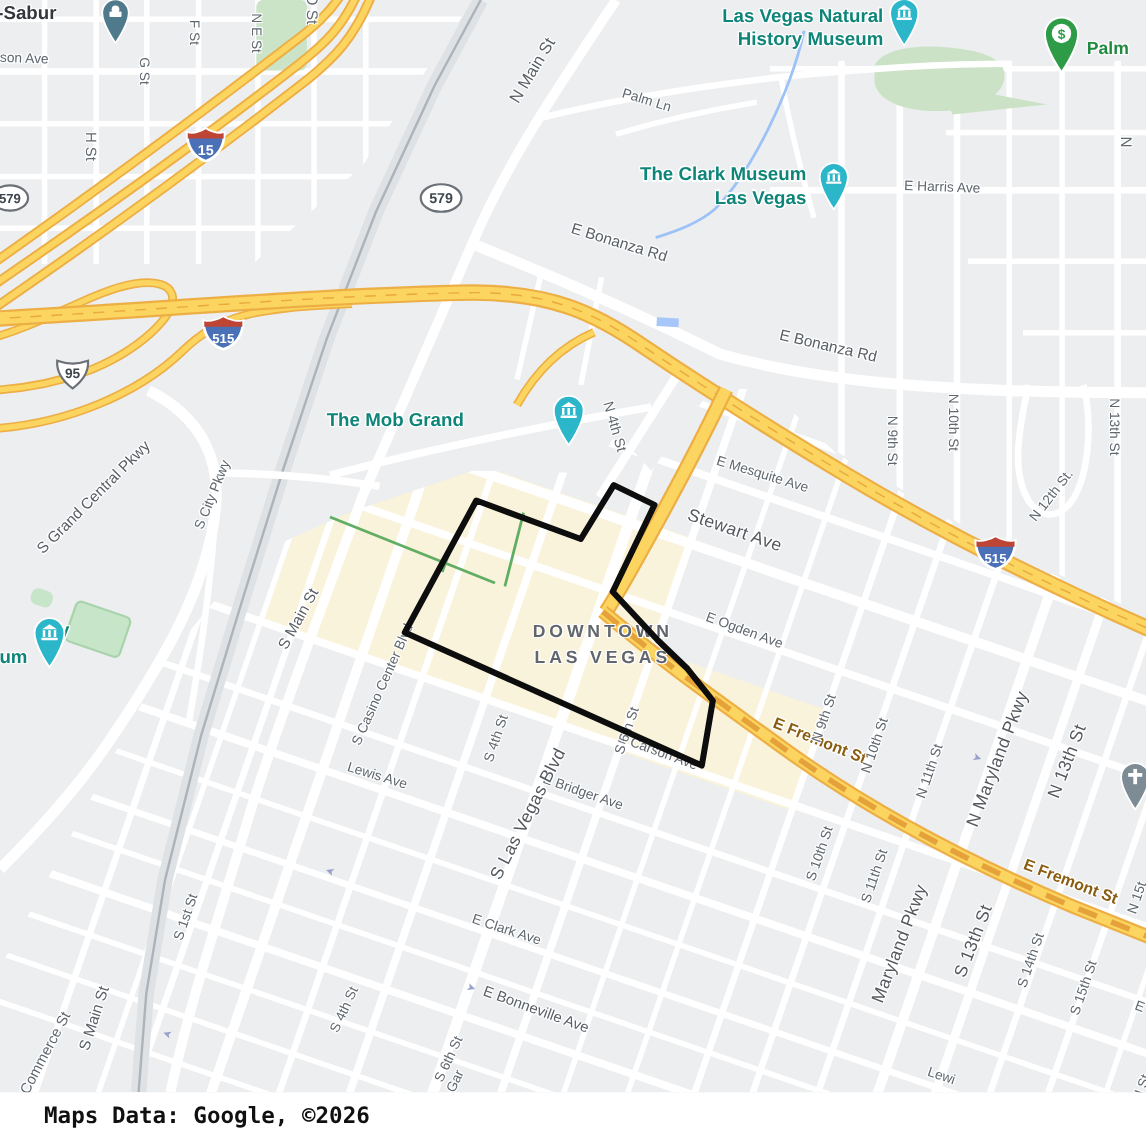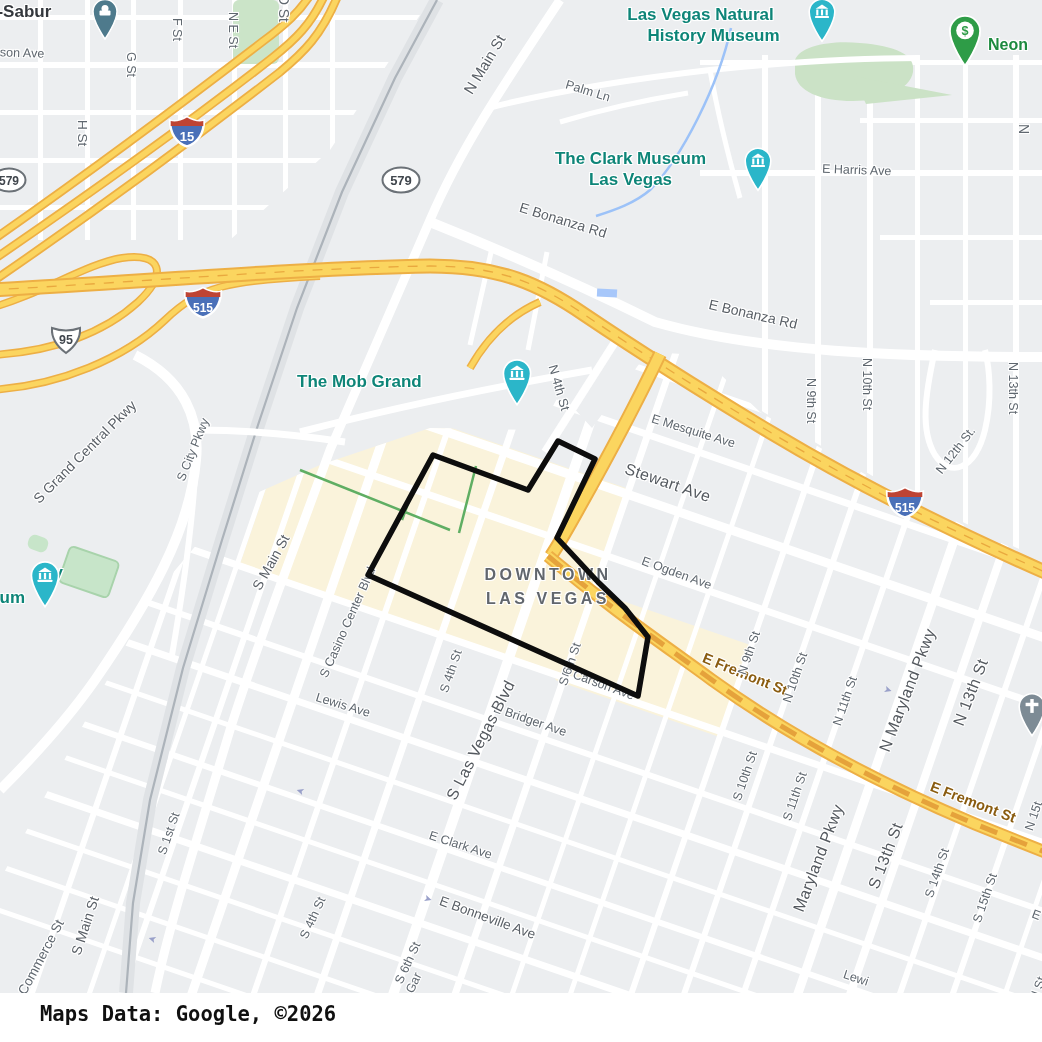--- a/index.html
+++ b/index.html
@@ -24,21 +24,21 @@
   .poi-green{color:#1D8A3F;font-size:16px;}
   .fremont{color:#8A5C10;font-weight:600;font-size:14.5px;}
   .downtown{position:absolute;width:200px;text-align:center;color:#61666D;font-weight:600;
             font-size:16px;letter-spacing:3.5px;white-space:nowrap;
             text-shadow:-1px -1px 0 #fff,1px -1px 0 #fff,-1px 1px 0 #fff,1px 1px 0 #fff;}
   .pin{position:absolute;}
   .shield{position:absolute;}
   .arrow{position:absolute;font-size:10px;color:#99A0C9;}
   #attrib{position:absolute;left:40px;top:1002px;font-family:"DejaVu Sans Mono","Liberation Mono",monospace;
           font-weight:bold;font-size:20.5px;color:#101010;}
-  .ctr{text-align:center;}
+  .ctr{text-align:right;}
 </style>
 </head>
 <body>
 
 <div id="stage">
 <div id="map">
 
   <div class="clip" style="clip-path:polygon(0px 993px,0px 880px,150px 600px,230px 505px,320px 465px,430px 428px,540px 430px,560px 393px,592px 428px,648px 352px,700px 355px,760px 412px,900px 495px,1042px 562px,1042px 993px);">
     <div class="rot">
       <div class="cream" style="left:505px;top:225px;width:345px;height:200px;"></div>
@@ -262,27 +262,27 @@
   <div class="lbl" style="left:818px;top:378px;transform:rotate(90deg);transform-origin:0 0;">N 9th St</div>
   <div class="lbl" style="left:874px;top:358px;transform:rotate(90deg);transform-origin:0 0;">N 10th St</div>
   <div class="lbl" style="left:933px;top:468px;transform:rotate(-52deg);transform-origin:0 0;">N 12th St.</div>
   <div class="lbl" style="left:1020px;top:362px;transform:rotate(90deg);transform-origin:0 0;">N 13th St</div>
 
   <div class="downtown" style="left:448px;top:566px;">DOWNTOWN</div>
   <div class="downtown" style="left:448px;top:590px;">LAS VEGAS</div>
 
   <div class="poi poi-dark" style="left:-12px;top:2px;">s-Sabur</div>
   <div class="poi ctr" style="left:598px;top:5px;width:205px;">Las Vegas Natural</div>
-  <div class="poi ctr" style="left:611px;top:26px;width:205px;">History Museum</div>
+  <div class="poi ctr" style="left:598px;top:26px;width:205px;">History Museum</div>
   <div class="poi ctr" style="left:528px;top:149px;width:205px;">The Clark Museum</div>
   <div class="poi ctr" style="left:528px;top:170px;width:205px;">Las Vegas</div>
   <div class="poi" style="left:297px;top:372px;">The Mob Grand</div>
   <div class="poi" style="left:-37px;top:563px;width:100px;text-align:right;">ery</div>
   <div class="poi" style="left:-75px;top:588px;width:100px;text-align:right;">um</div>
-  <div class="poi poi-green" style="left:988px;top:36px;">Neon</div>
+  <div class="poi poi-green" style="left:988px;top:36px;">Palm</div>
 
   <svg class="pin" style="left:90px;top:-2px;" width="30" height="42" viewBox="0 0 30 42">
     <path d="M15,41 C15,41 3,24 3,13.5 A12,12 0 1 1 27,13.5 C27,24 15,41 15,41 Z" fill="#4E7A8C" stroke="#fff" stroke-width="1.5"></path>
     <circle cx="15" cy="10.5" r="3.5" fill="#fff"></circle>
         <rect x="9.5" y="12.5" width="11" height="5" rx="1" fill="#fff"></rect>
   </svg>
   <svg class="pin" style="left:806px;top:-3px;" width="32" height="46" viewBox="0 0 30 42">
     <path d="M15,41 C15,41 3,24 3,13.5 A12,12 0 1 1 27,13.5 C27,24 15,41 15,41 Z" fill="#2BB6C9" stroke="#fff" stroke-width="1.5"></path>
     <g fill="#fff">
           <path d="M9,10.5 L15,6.5 L21,10.5 Z"></path>

